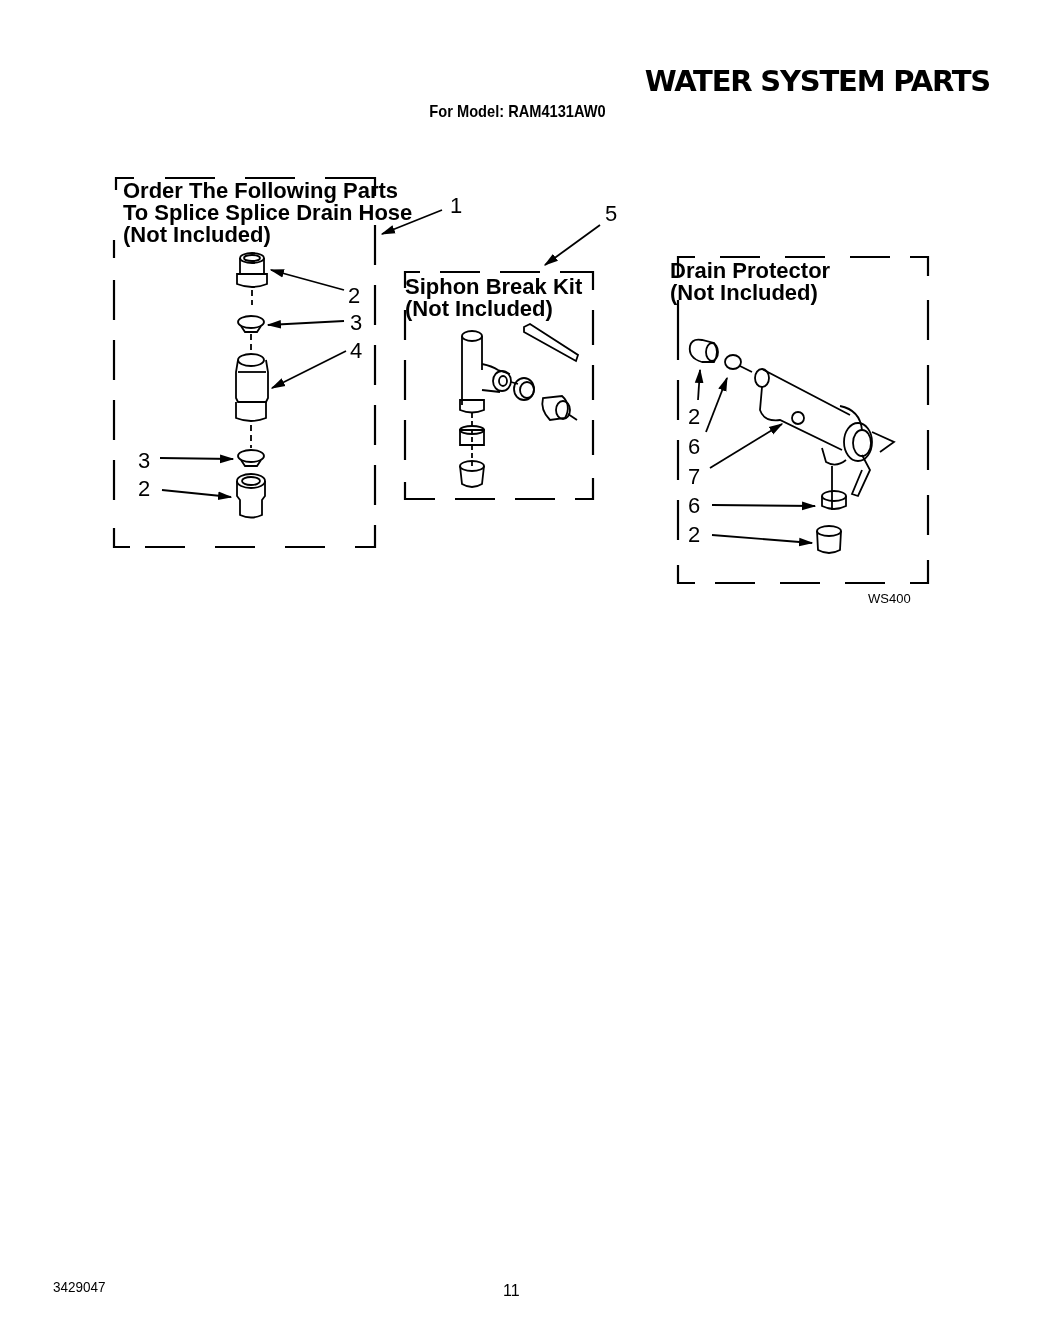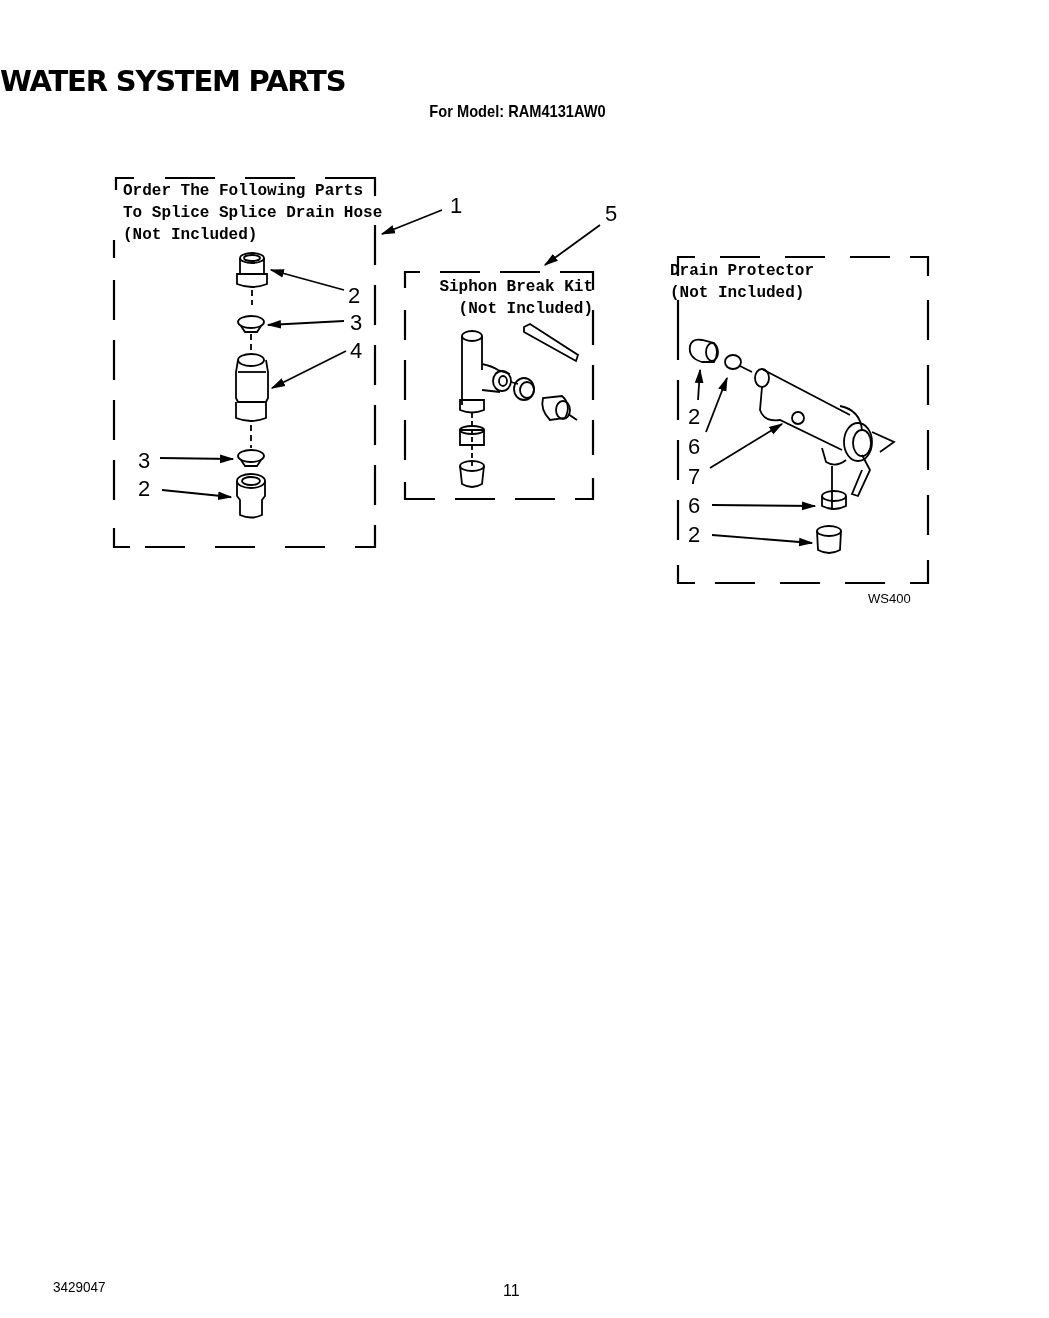--- a/index.html
+++ b/index.html
@@ -1,25 +1,25 @@
 <!DOCTYPE html>
 <html><head>
 <meta charset="utf-8">
 <style>
   html, body { margin: 0; padding: 0; background: #ffffff; }
   body { width: 1049px; height: 1318px; position: relative; overflow: hidden;
          font-family: "Liberation Sans", "DejaVu Sans", sans-serif; color: #000; }
-  .title { position: absolute; left: 0; width: 990px; top: 64px; text-align: left;
+  .title { position: absolute; left: 0; width: 990px; top: 64px; text-align: right;
            font-family: "DejaVu Sans", sans-serif; font-weight: bold; font-size: 29px;
            letter-spacing: -1.2px; }
   .subtitle { position: absolute; left: 0; width: 1035px; top: 102px; text-align: center;
               font-family: "Liberation Sans", sans-serif; font-weight: bold; font-size: 17px;
               transform: scaleX(0.86); }
-  .box-label { position: absolute; font-family: Liberation Mono, monospace; font-weight: bold;
-               font-size: 16px; line-height: 22px; }
+  .box-label { position: absolute; font-family: Liberation Sans, sans-serif; font-weight: bold;
+               font-size: 22px; line-height: 22px; }
   .callout { position: absolute; font-family: "Liberation Sans", sans-serif; font-size: 22px; line-height: 22px; }
   .diagram { position: absolute; left: 0; top: 0; }
   .figcode { position: absolute; left: 868px; top: 591px; font-size: 13px;
              font-family: "Liberation Sans", sans-serif; }
   .footer-left { position: absolute; left: 53px; top: 1278px; font-size: 15px;
                  font-family: "Liberation Sans", sans-serif; transform: scaleX(0.9); transform-origin: left; }
   .footer-page { position: absolute; left: 503px; top: 1282px; font-size: 16px;
                  font-family: "Liberation Sans", sans-serif; }
 </style>
 </head>
@@ -200,21 +200,21 @@
   <div>To Splice Splice Drain Hose</div>
   <div>(Not Included)</div>
 </div>
 <div class="callout" style="left:450px; top:195px;">1</div>
 <div class="callout" style="left:348px; top:285px;">2</div>
 <div class="callout" style="left:350px; top:312px;">3</div>
 <div class="callout" style="left:350px; top:340px;">4</div>
 <div class="callout" style="left:138px; top:450px;">3</div>
 <div class="callout" style="left:138px; top:478px;">2</div>
 
-<div class="box-label" style="left:405px; top:276px; width:188px; text-align:right;">
+<div class="box-label" style="left:405px; top:276px; width:188px; text-align:left;">
   <div>Siphon Break Kit</div>
   <div>(Not Included)</div>
 </div>
 <div class="callout" style="left:605px; top:203px;">5</div>
 
 <div class="box-label" style="left:670px; top:260px; width:195px; text-align:left;">
   <div>Drain Protector</div>
   <div>(Not Included)</div>
 </div>
 <div class="callout" style="left:688px; top:406px;">2</div>

